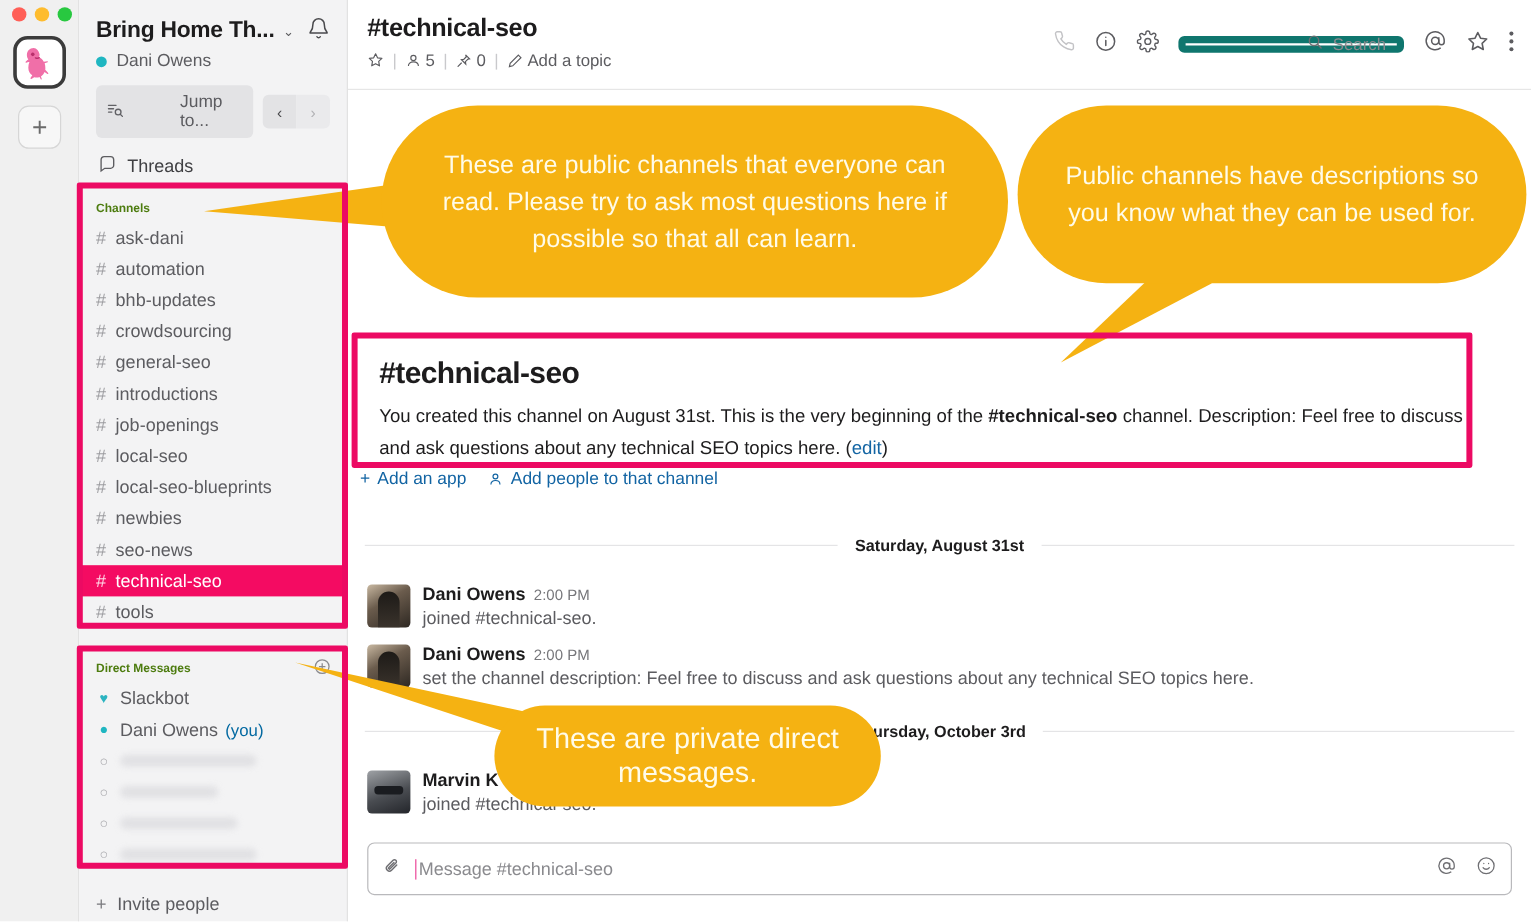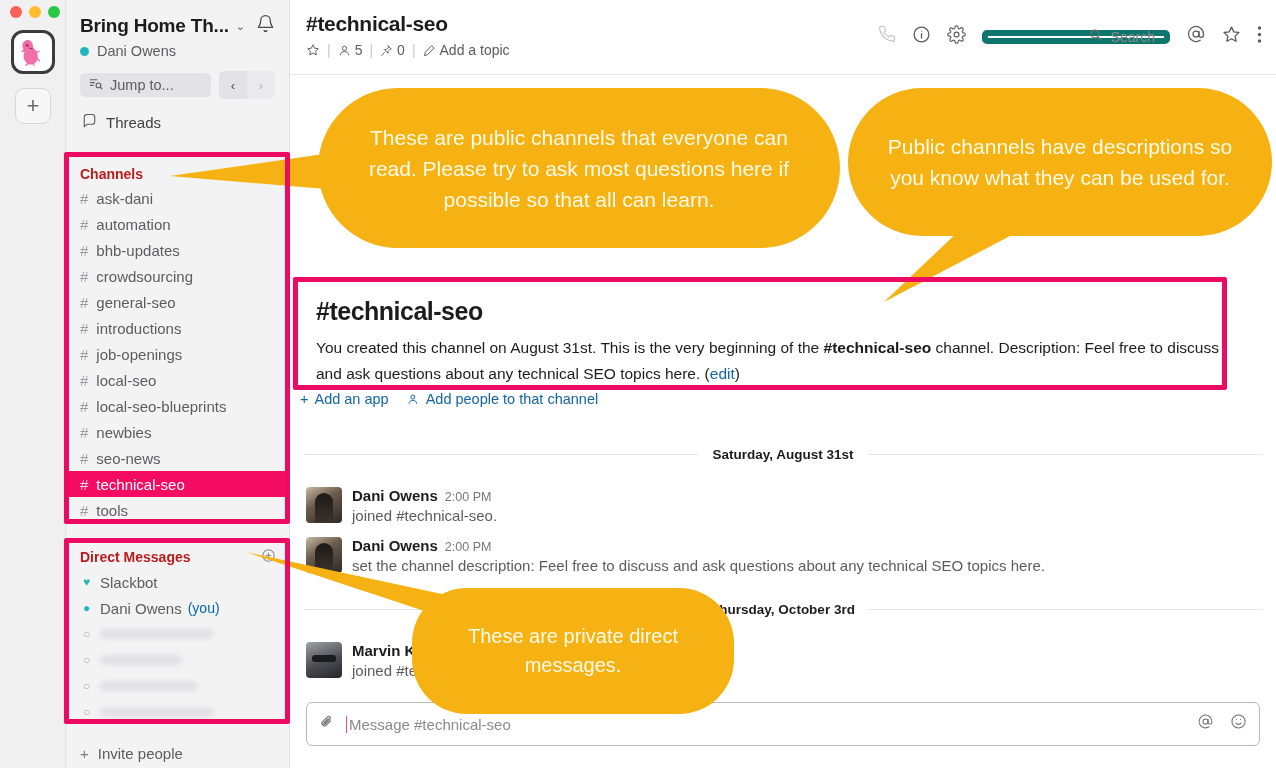--- a/index.html
+++ b/index.html
@@ -46,38 +46,38 @@
   .ws-title {
     font-size: 19px; font-weight: bold; color: #1d1c1d; letter-spacing: -0.2px;
   }
   .chev { margin-left: 7px; font-size: 11px; color: #5b5b5e; }
   .bell { margin-left: auto; font-size: 18px; color: #4a4a4d; }
   .ws-user { display: flex; align-items: center; margin-top: 5px; font-size: 14.5px; color: #5c5c60; }
   .dot-on { width: 9px; height: 9px; border-radius: 50%; background: #1fb6c1; margin-right: 8px; }
 
   .jump-row { display: flex; align-items: center; gap: 8px; padding: 12px 14px 0 14px; }
   .jump {
-    flex: 1; height: 24px; background: #e3e3e5; border-radius: 5px;
-    display: flex; align-items: center; padding: 0 9px; color: #5c5c60; font-size: 14.5px;
+    flex: 1; height: 44px; background: #e3e3e5; border-radius: 5px;
+    display: flex; align-items: center; padding: 0 9px; color: #5c5c60; font-size: 14.5px; gap: 40px;
   }
   .jump .ji { margin-right: 7px; font-size: 12px; color: #616165; }
   .navbtns { display: flex; }
   .navbtn {
     width: 28px; height: 28px; background: #e3e3e5; color: #4a4a4d;
     display: flex; align-items: center; justify-content: center; font-size: 13px;
   }
   .navbtn.left { border-radius: 5px 0 0 5px; }
   .navbtn.right { border-radius: 0 5px 5px 0; background: #eaeaec; color: #b2b2b5; }
 
   .threads { display: flex; align-items: center; padding: 14px 14px 0 16px; font-size: 15px; color: #3f3f42; }
   .threads .ti { margin-right: 9px; font-size: 13px; color: #5c5c60; }
 
   .sec-head {
-    display: flex; align-items: center; font-size: 14px; font-weight: bold;
-    color: #b91c1c; padding: 0 14px;
+    display: flex; align-items: center; font-size: 10px; font-weight: bold;
+    color: #4d7c0f; padding: 0 14px;
   }
   .sec-head .plus { margin-left: auto; color: #8a8a8e; font-size: 15px; }
 
   .ch-row {
     display: flex; align-items: center; height: 26px; padding: 0 14px;
     font-size: 15px; color: #5c5c60; white-space: nowrap;
   }
   .ch-row .hash { color: #9c9ca0; margin-right: 8px; font-size: 15px; }
   .ch-row.active { background: #f40b62; color: #ffffff; font-weight: normal; }
   .ch-row.active .hash { color: #ffd7e6; }
@@ -164,21 +164,21 @@
     position: absolute; border: 5px solid #ec0a63; border-radius: 2px;
     pointer-events: none;
   }
   .bubble {
     position: absolute; background: #f5b212; color: #fffbe8;
     display: flex; align-items: center; justify-content: center; text-align: center;
     font-size: 21px; line-height: 31px; padding: 14px 26px;
   }
   .b1 { left: 318px; top: 88px; width: 522px; height: 160px; border-radius: 80px; }
   .b2 { left: 848px; top: 88px; width: 424px; height: 148px; border-radius: 74px; }
-  .b3 { left: 412px; top: 588px; width: 322px; height: 126px; border-radius: 55px; font-size: 20px; line-height: 29px; }
+  .b3 { left: 412px; top: 588px; width: 322px; height: 84px; border-radius: 55px; font-size: 24px; line-height: 29px; }
   svg.ptr { position: absolute; left: 0; top: 0; width: 1276px; height: 768px; pointer-events: none; }
 </style>
 </head>
 <body>
 
 <div id="app">
 
   <div class="rail">
     <div class="traffic">
       <i class="t-red"></i>

